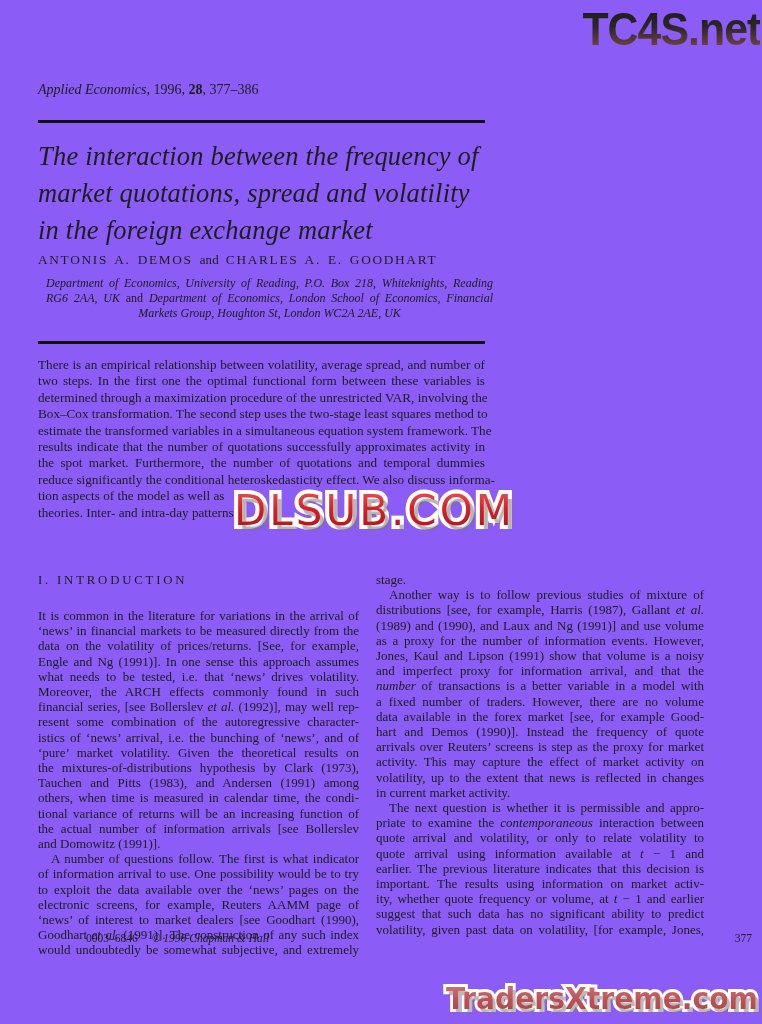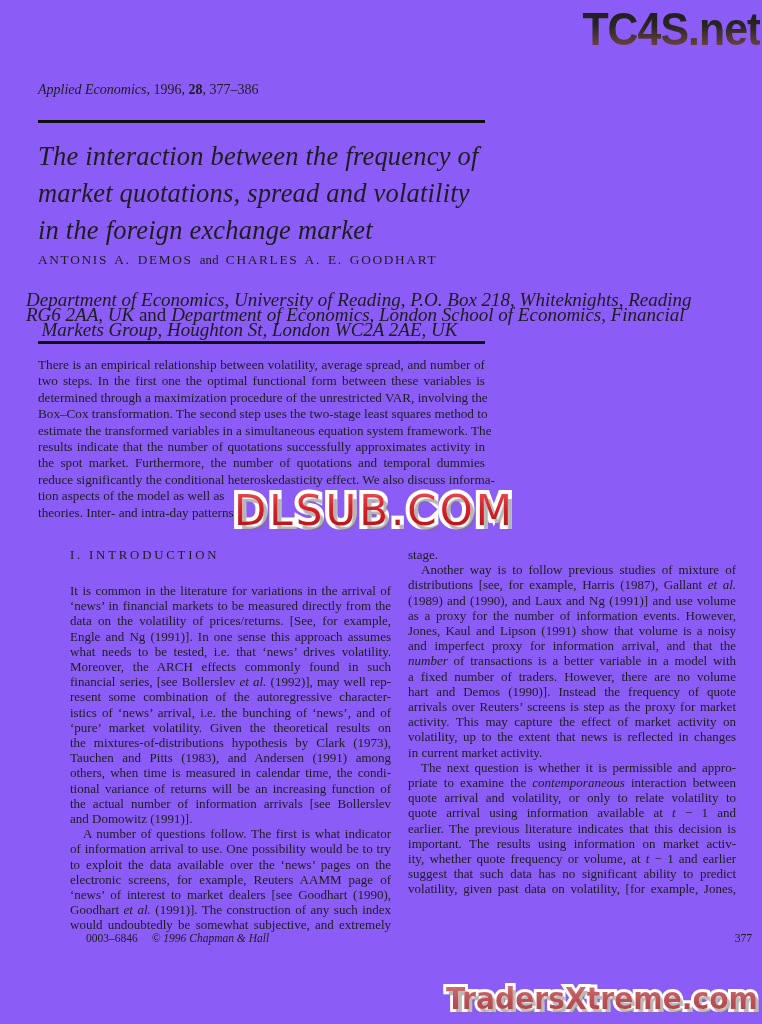--- a/index.html
+++ b/index.html
@@ -14,30 +14,30 @@
   
   .journal{position:absolute;left:38px;top:82px;font-size:14px;}
   .journal .it{font-style:italic;}
   .journal .bold{font-weight:bold;}
   .rule{position:absolute;left:38px;width:447px;height:3px;background:#101010;}
   .rule1{top:120px;}
   .rule2{top:341px;}
   .title{position:absolute;left:38px;top:138px;font-style:italic;font-size:26.5px;line-height:37px;letter-spacing:.2px;}
   .authors{position:absolute;left:38px;top:252px;font-size:13.3px;letter-spacing:1.7px;word-spacing:2px;}
   .authors .alt{font-size:12.8px;letter-spacing:.2px;word-spacing:0;}
-  .affiliation{position:absolute;left:26px;top:276px;width:447px;font-style:italic;font-size:19px;margin-top:16px;}
+  .affiliation{position:absolute;left:46px;top:276px;width:447px;font-style:italic;font-size:12px;}
   .affiliation .tl{line-height:15.2px;text-align:center;}
   .affiliation .alt{font-style:normal;}
 
   
   .abstract{position:absolute;left:38px;top:357px;width:447px;font-size:13.2px;}
   .abstract .tl{line-height:16.4px;}
 
   
-  .columns{position:absolute;left:38px;top:547px;width:666px;display:flex;gap:17px;font-size:13px;margin-left:32px;}
+  .columns{position:absolute;left:38px;top:572px;width:666px;display:flex;gap:17px;font-size:13px;}
   .columns .tl{line-height:15.2px;}
   .col-left{width:325px;}
   .col-right{width:332px;}
   .heading{font-size:12.8px;letter-spacing:2.8px;line-height:16px;margin-bottom:20px;}
   .columns .alt{font-style:italic;}
 
   
   .footer{position:absolute;left:38px;top:932px;width:666px;display:flex;justify-content:space-between;font-size:11.5px;padding-left:48px;}
   .footer .copyright{font-style:italic;margin-left:14px;}
 
@@ -142,20 +142,21 @@
       <div>
           <div class="tl"><span>stage.</span></div>
           <div class="tl just ind"><span>Another way is to follow previous studies of mixture of</span></div>
           <div class="tl just"><span>distributions [see, for example, Harris (1987), Gallant </span><span class="alt">et al.</span></div>
           <div class="tl just"><span>(1989) and (1990), and Laux and Ng (1991)] and use volume</span></div>
           <div class="tl just"><span>as a proxy for the number of information events. However,</span></div>
           <div class="tl just"><span>Jones, Kaul and Lipson (1991) show that volume is a noisy</span></div>
           <div class="tl just"><span>and imperfect proxy for information arrival, and that the</span></div>
           <div class="tl just"><span class="alt">number</span><span> of transactions is a better variable in a model with</span></div>
           <div class="tl just"><span>a fixed number of traders. However, there are no volume</span></div>
+          <div class="tl just"><span>data available in the forex market [see, for example Good-</span></div>
           <div class="tl just"><span>hart and Demos (1990)]. Instead the frequency of quote</span></div>
           <div class="tl just"><span>arrivals over Reuters’ screens is step as the proxy for market</span></div>
           <div class="tl just"><span>activity. This may capture the effect of market activity on</span></div>
           <div class="tl just"><span>volatility, up to the extent that news is reflected in changes</span></div>
           <div class="tl"><span>in current market activity.</span></div>
           <div class="tl just ind"><span>The next question is whether it is permissible and appro-</span></div>
           <div class="tl just"><span>priate to examine the </span><span class="alt">contemporaneous</span><span> interaction between</span></div>
           <div class="tl just"><span>quote arrival and volatility, or only to relate volatility to</span></div>
           <div class="tl just"><span>quote arrival using information available at </span><span class="alt">t</span><span> − 1 and</span></div>
           <div class="tl just"><span>earlier. The previous literature indicates that this decision is</span></div>

